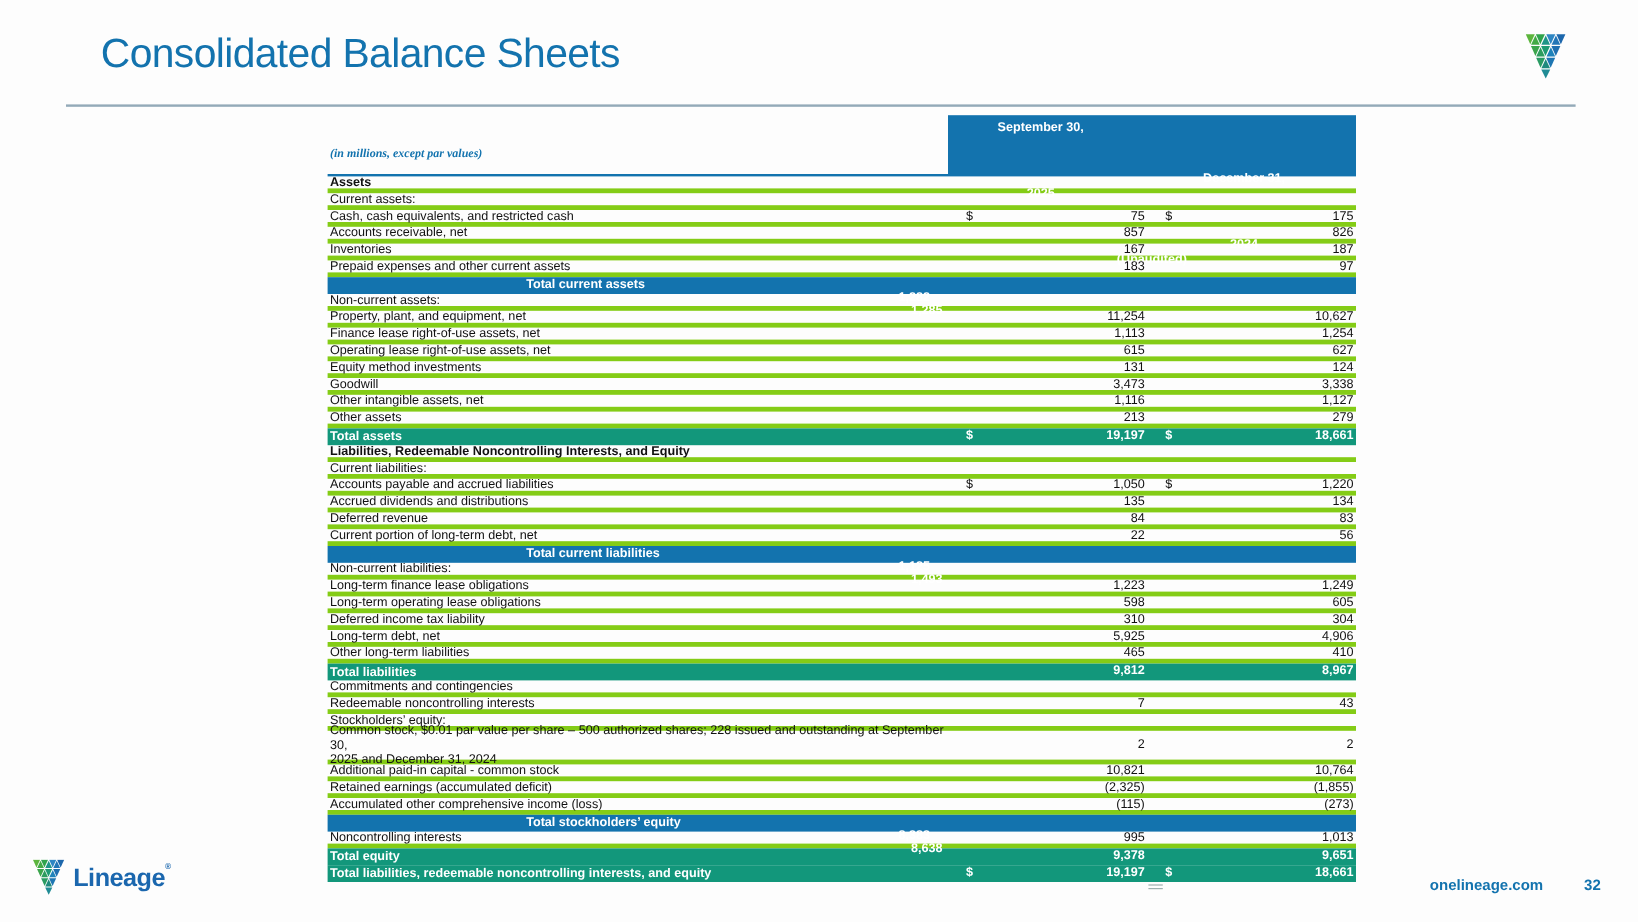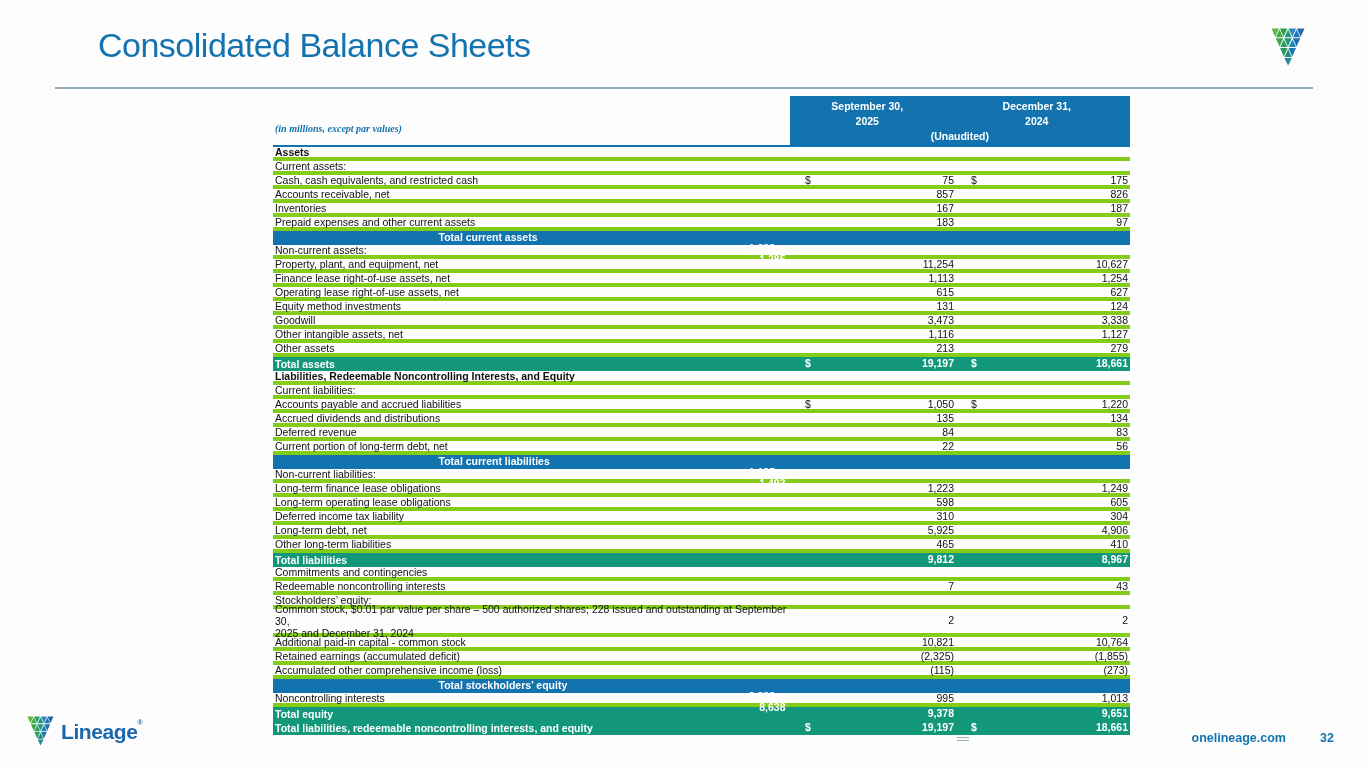--- a/index.html
+++ b/index.html
@@ -5,21 +5,21 @@
   html,body{margin:0;padding:0;}
   body{
     width:1365px;height:768px;position:relative;overflow:hidden;
     background:#fdfdfd;
     font-family:"Liberation Sans",sans-serif;
     color:#111;
     -webkit-font-smoothing:antialiased;
   }
   
   .slide-title{
-    position:absolute;left:98px;top:26px;
+    position:absolute;left:84px;top:26px;
     font-size:34px;font-weight:500;letter-spacing:-0.5px;
     color:var(--blue);
   }
   .title-rule{
     position:absolute;left:55px;top:87px;width:1258px;height:2px;
     background:#93aab8;
   }
   .shield-top{position:absolute;left:1271px;top:28px;width:34px;height:38px;}
 
   
@@ -34,21 +34,21 @@
   .caption-text{
     font-size:10px;font-weight:700;font-style:italic;color:var(--blue);
   }
   .band{
     width:349px;background:var(--blue);color:#fff;font-weight:700;
     display:flex;flex-direction:column;justify-content:space-between;
     padding:4px 0 3px;box-sizing:border-box;font-size:10.5px;
   }
   .band-row{display:flex;}
   .bcol1{width:155px;text-align:center;}
-  .bcol2{width:172px;text-align:center;padding-left:12px;box-sizing:border-box;}
+  .bcol2{width:172px;text-align:center;padding-left:12px;box-sizing:border-box;margin-top:43px;}
   .band-unaudited{text-align:center;}
 
   .trow{
     display:flex;align-items:center;height:14px;box-sizing:border-box;
     border-bottom:4px solid #84cc16;font-size:10.5px;line-height:1.05;
   }
   .trow.tall{height:28px;}
   .trow.section{font-weight:700;}
   .trow.total_blue{background:var(--blue);color:#fff;font-weight:700;border-bottom:none;flex-direction:column;}
   .trow.total_teal{background:var(--teal);color:#fff;font-weight:700;border-bottom:none;}

